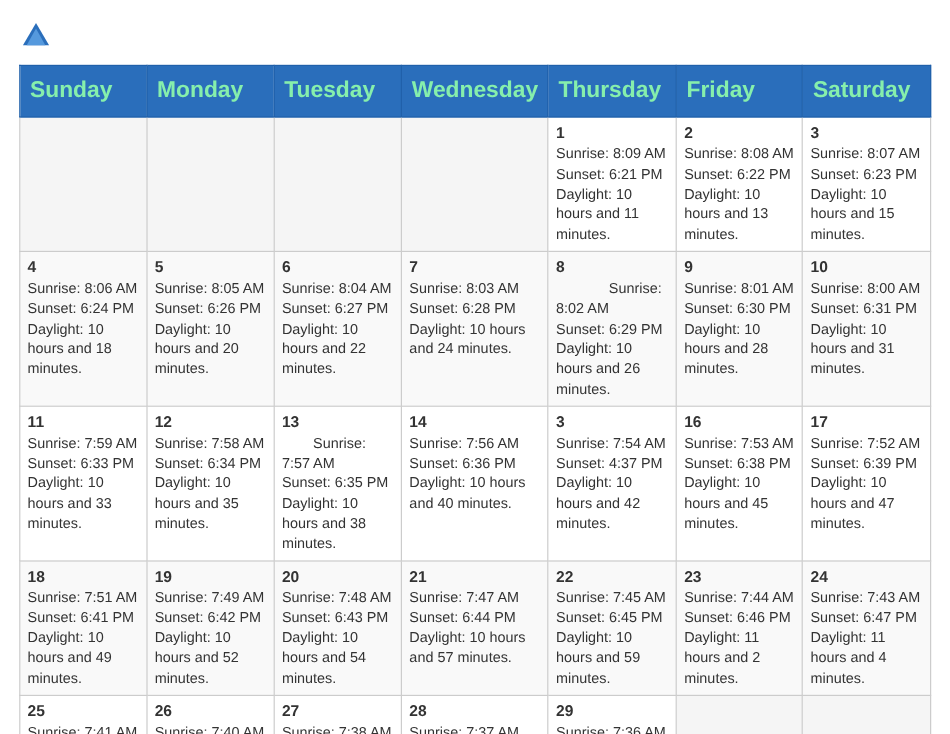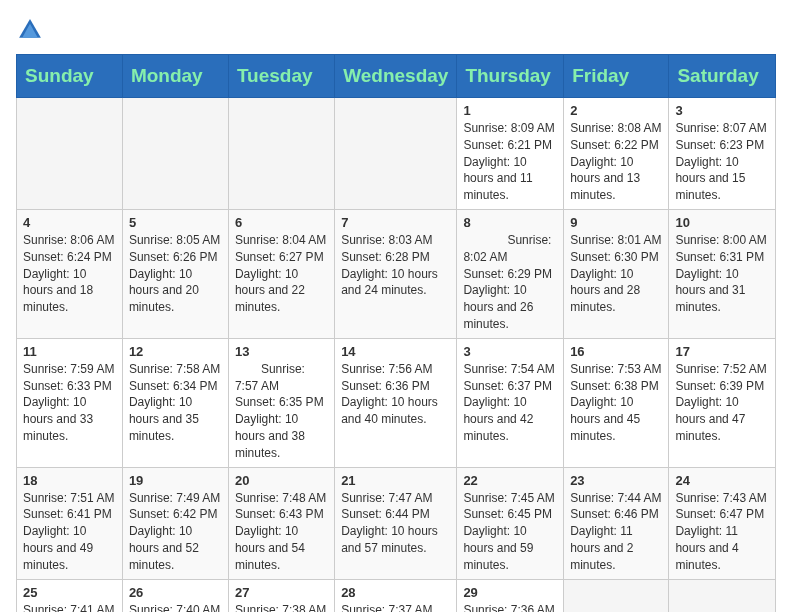--- a/index.html
+++ b/index.html
@@ -167,21 +167,21 @@
         <td><span class="day-number">12</span><span class="day-info" style="white-space: pre-line; margin-top: 48px;">Sunrise: 7:58 AM
 Sunset: 6:34 PM
 Daylight: 10 hours and 35 minutes.</span></td>
         <td><span class="day-number">13</span><span class="day-info" style="white-space: pre-line; margin-left: 26px;">Sunrise: 7:57 AM
 Sunset: 6:35 PM
 Daylight: 10 hours and 38 minutes.</span></td>
         <td><span class="day-number">14</span><span class="day-info" style="white-space: pre-line;">Sunrise: 7:56 AM
 Sunset: 6:36 PM
 Daylight: 10 hours and 40 minutes.</span></td>
         <td><span class="day-number">3</span><span class="day-info" style="white-space: pre-line;">Sunrise: 7:54 AM
-Sunset: 6:37 PM
+Sunset: 4:37 PM
 Daylight: 10 hours and 42 minutes.</span></td>
         <td><span class="day-number">16</span><span class="day-info" style="white-space: pre-line;">Sunrise: 7:53 AM
 Sunset: 6:38 PM
 Daylight: 10 hours and 45 minutes.</span></td>
         <td><span class="day-number">17</span><span class="day-info" style="white-space: pre-line;">Sunrise: 7:52 AM
 Sunset: 6:39 PM
 Daylight: 10 hours and 47 minutes.</span></td>
       </tr>
       <tr>
         <td><span class="day-number">18</span><span class="day-info" style="white-space: pre-line;">Sunrise: 7:51 AM

